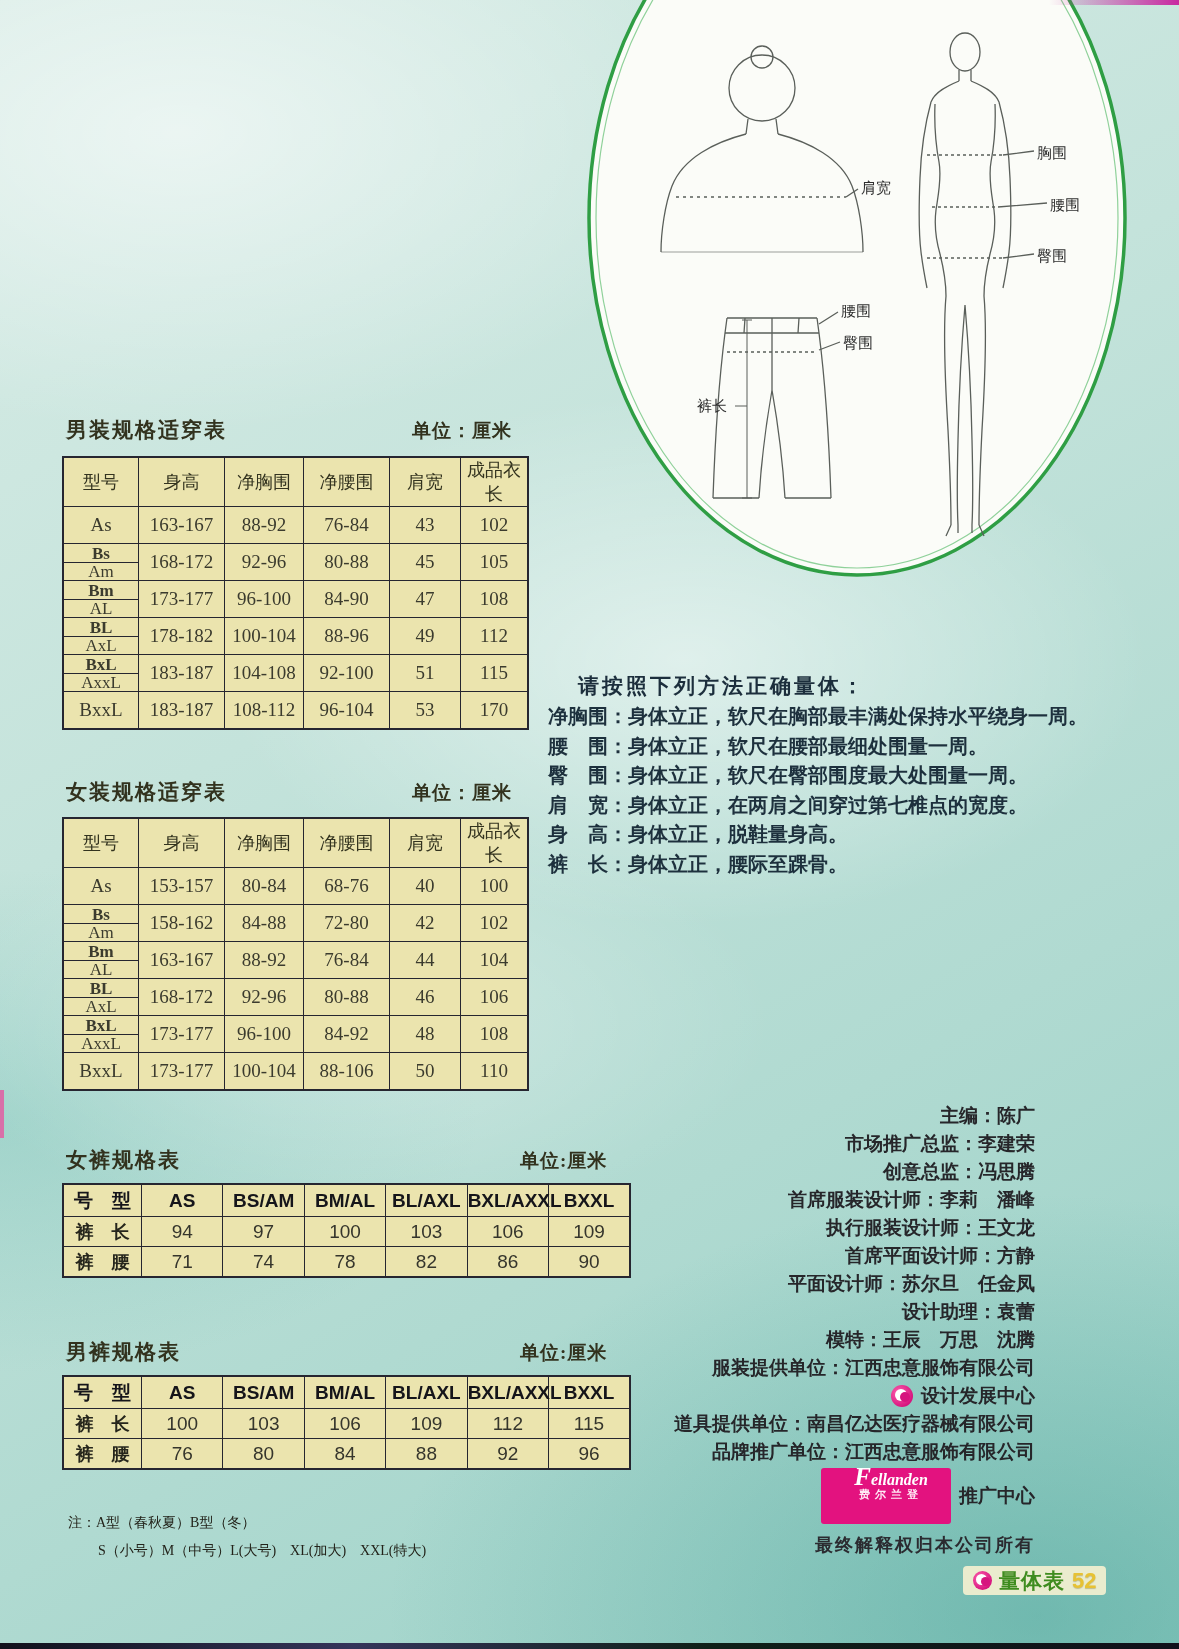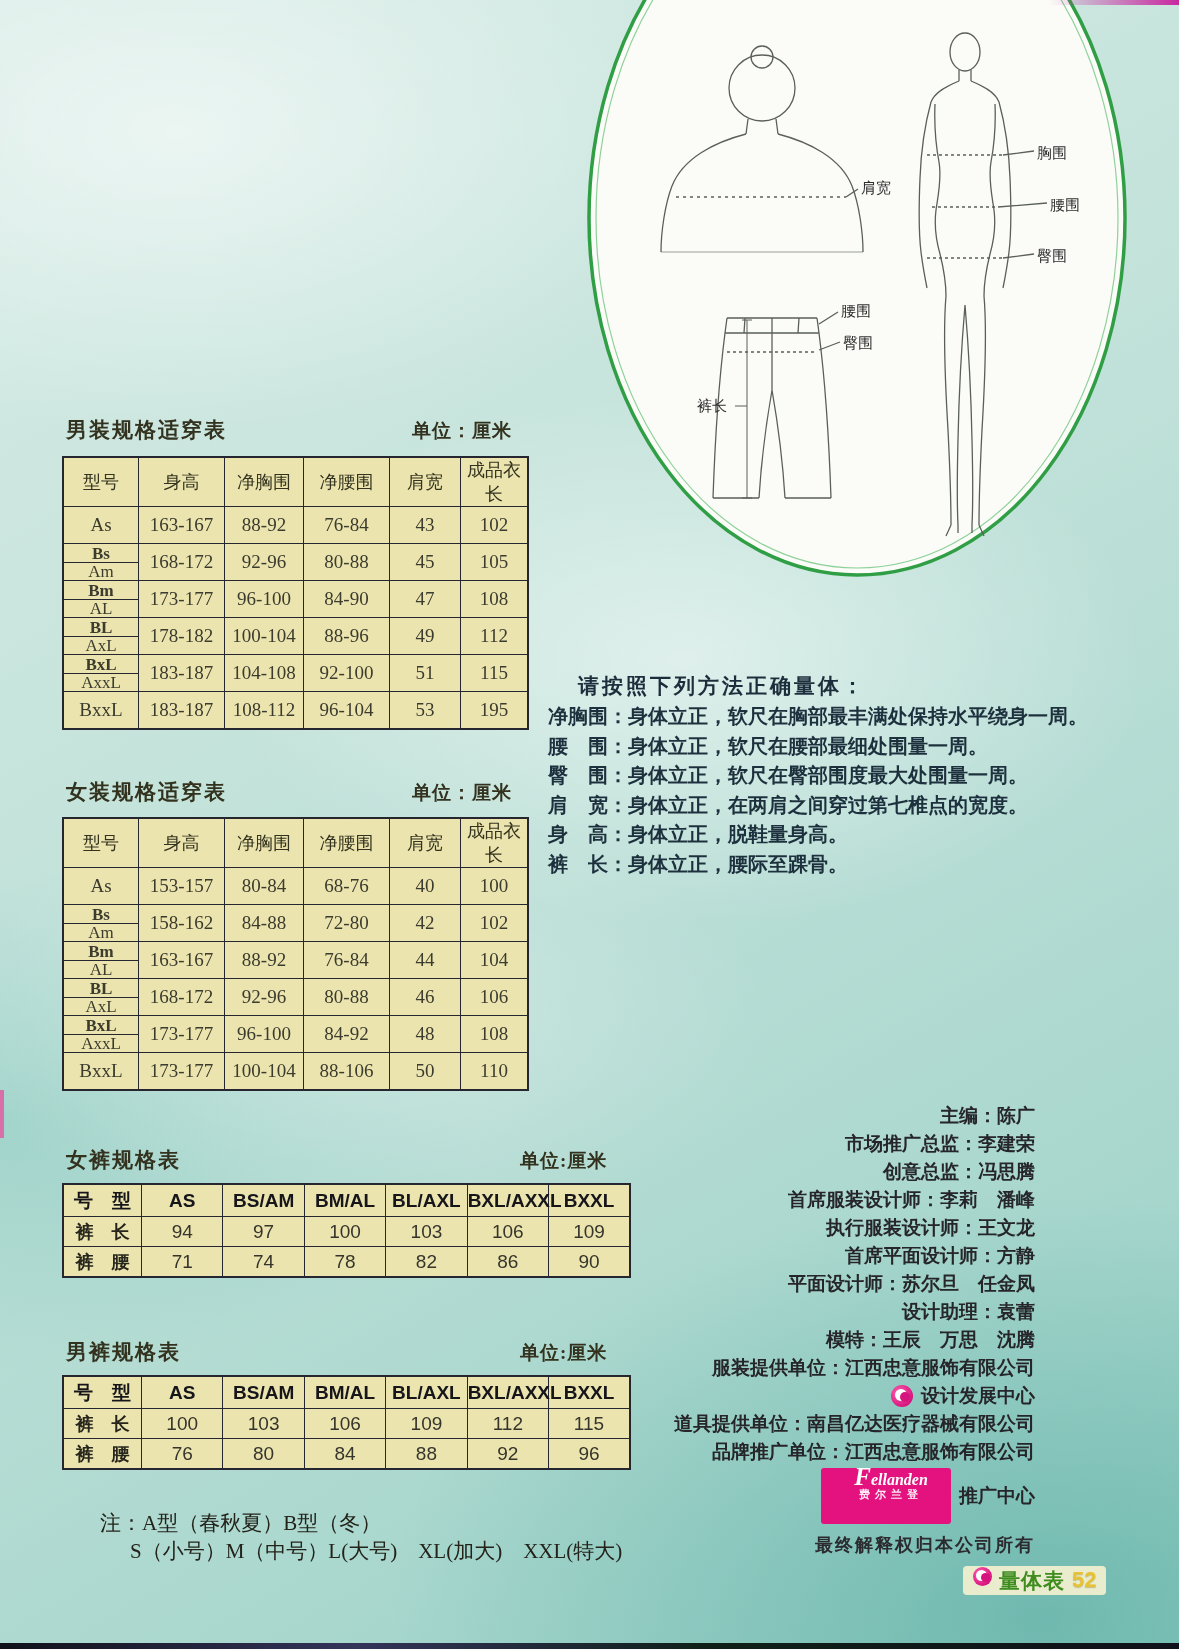--- a/index.html
+++ b/index.html
@@ -42,22 +42,22 @@
   .credit-row{display:flex;justify-content:flex-end;align-items:center;gap:8px;font-family:"Liberation Sans",sans-serif;font-size:19px;font-weight:bold;color:#26262a;line-height:28px;}
   .logo-circle{width:22px;height:22px;border-radius:50%;background:radial-gradient(circle at 35% 35%,#ff5fae,#d6147e 72%);position:relative;display:inline-block;flex:0 0 auto;}
   .logo-circle::after{content:"";position:absolute;left:4px;top:4px;width:12px;height:12px;border-radius:50%;background:#fff;}
   .logo-circle::before{content:"";position:absolute;left:9px;top:7px;width:10px;height:10px;border-radius:50%;background:#d6147e;z-index:1;}
   .fellanden{width:120px;height:56px;background:#e3127f;border-radius:3px;color:#fff;display:inline-flex;flex-direction:column;align-items:center;flex:0 0 auto;padding-left:10px;}
   .fellanden .latin{display:block;font-family:"Liberation Serif",serif;font-style:italic;font-size:16px;line-height:17px;}
   .fellanden .latin::first-letter{font-size:25px;}
   .fellanden .cn{display:block;font-size:11px;letter-spacing:5px;line-height:13px;color:#ffeaf5;}
   .disclaimer{font-family:"Liberation Sans",sans-serif;font-size:18px;font-weight:bold;color:#2b2b30;letter-spacing:2px;line-height:26px;}
   
-  .note-line{font-size:21px;color:#23231a;line-height:30px;white-space:nowrap;margin-left:32px;}
-  .footer-pill{display:flex;align-items:flex-start;gap:7px;background:rgba(244,240,208,.92);border-radius:4px;padding:1px 10px;height:27px;}
+  .note-line{font-size:14px;color:#23231a;line-height:30px;white-space:nowrap;}
+  .footer-pill{display:flex;align-items:center;gap:7px;background:rgba(244,240,208,.92);border-radius:4px;padding:1px 10px;height:27px;}
   .footer-label{font-family:"Liberation Sans",sans-serif;font-weight:bold;font-size:21px;color:#3f8c1f;letter-spacing:1px;}
   .footer-page{font-family:"Liberation Sans",sans-serif;font-weight:bold;font-size:22px;color:#e7c234;text-shadow:0 1px 1px rgba(120,100,20,.35);}
   .footer-pill .logo-circle{width:19px;height:19px;}
   .footer-pill .logo-circle::after{left:3px;top:3px;width:11px;height:11px;}
   .footer-pill .logo-circle::before{left:8px;top:6px;width:9px;height:9px;}
   
   .edge-top{position:absolute;right:0;top:0;width:130px;height:5px;background:linear-gradient(90deg,rgba(200,40,150,0),#c828a0);}
   .edge-left{position:absolute;left:0;top:1090px;width:4px;height:48px;background:#d86fa8;}
   .edge-bottom{position:absolute;left:0;bottom:0;width:100%;height:6px;background:linear-gradient(90deg,#10101a,#34345a 30%,#0f2018 60%,#10101a);}
   svg text{font-family:"Liberation Sans",sans-serif;font-size:15px;fill:#2e2e2e;}
@@ -185,21 +185,21 @@
             <td>92-100</td>
             <td>51</td>
             <td>115</td>
           </tr>
           <tr>
             <td>BxxL</td>
             <td>183-187</td>
             <td>108-112</td>
             <td>96-104</td>
             <td>53</td>
-            <td>195</td>
+            <td>170</td>
           </tr>
         </tbody>
       </table>
     </div>
 
   <div class="abs tbl-title" style="left:66px;top:778px;">女装规格适穿表</div>
   <div class="abs unit" style="left:412px;top:780px;">单位：厘米</div>
   <div class="abs sizes garment" style="left:62px;top:817px;">
       <table>
         <thead>

